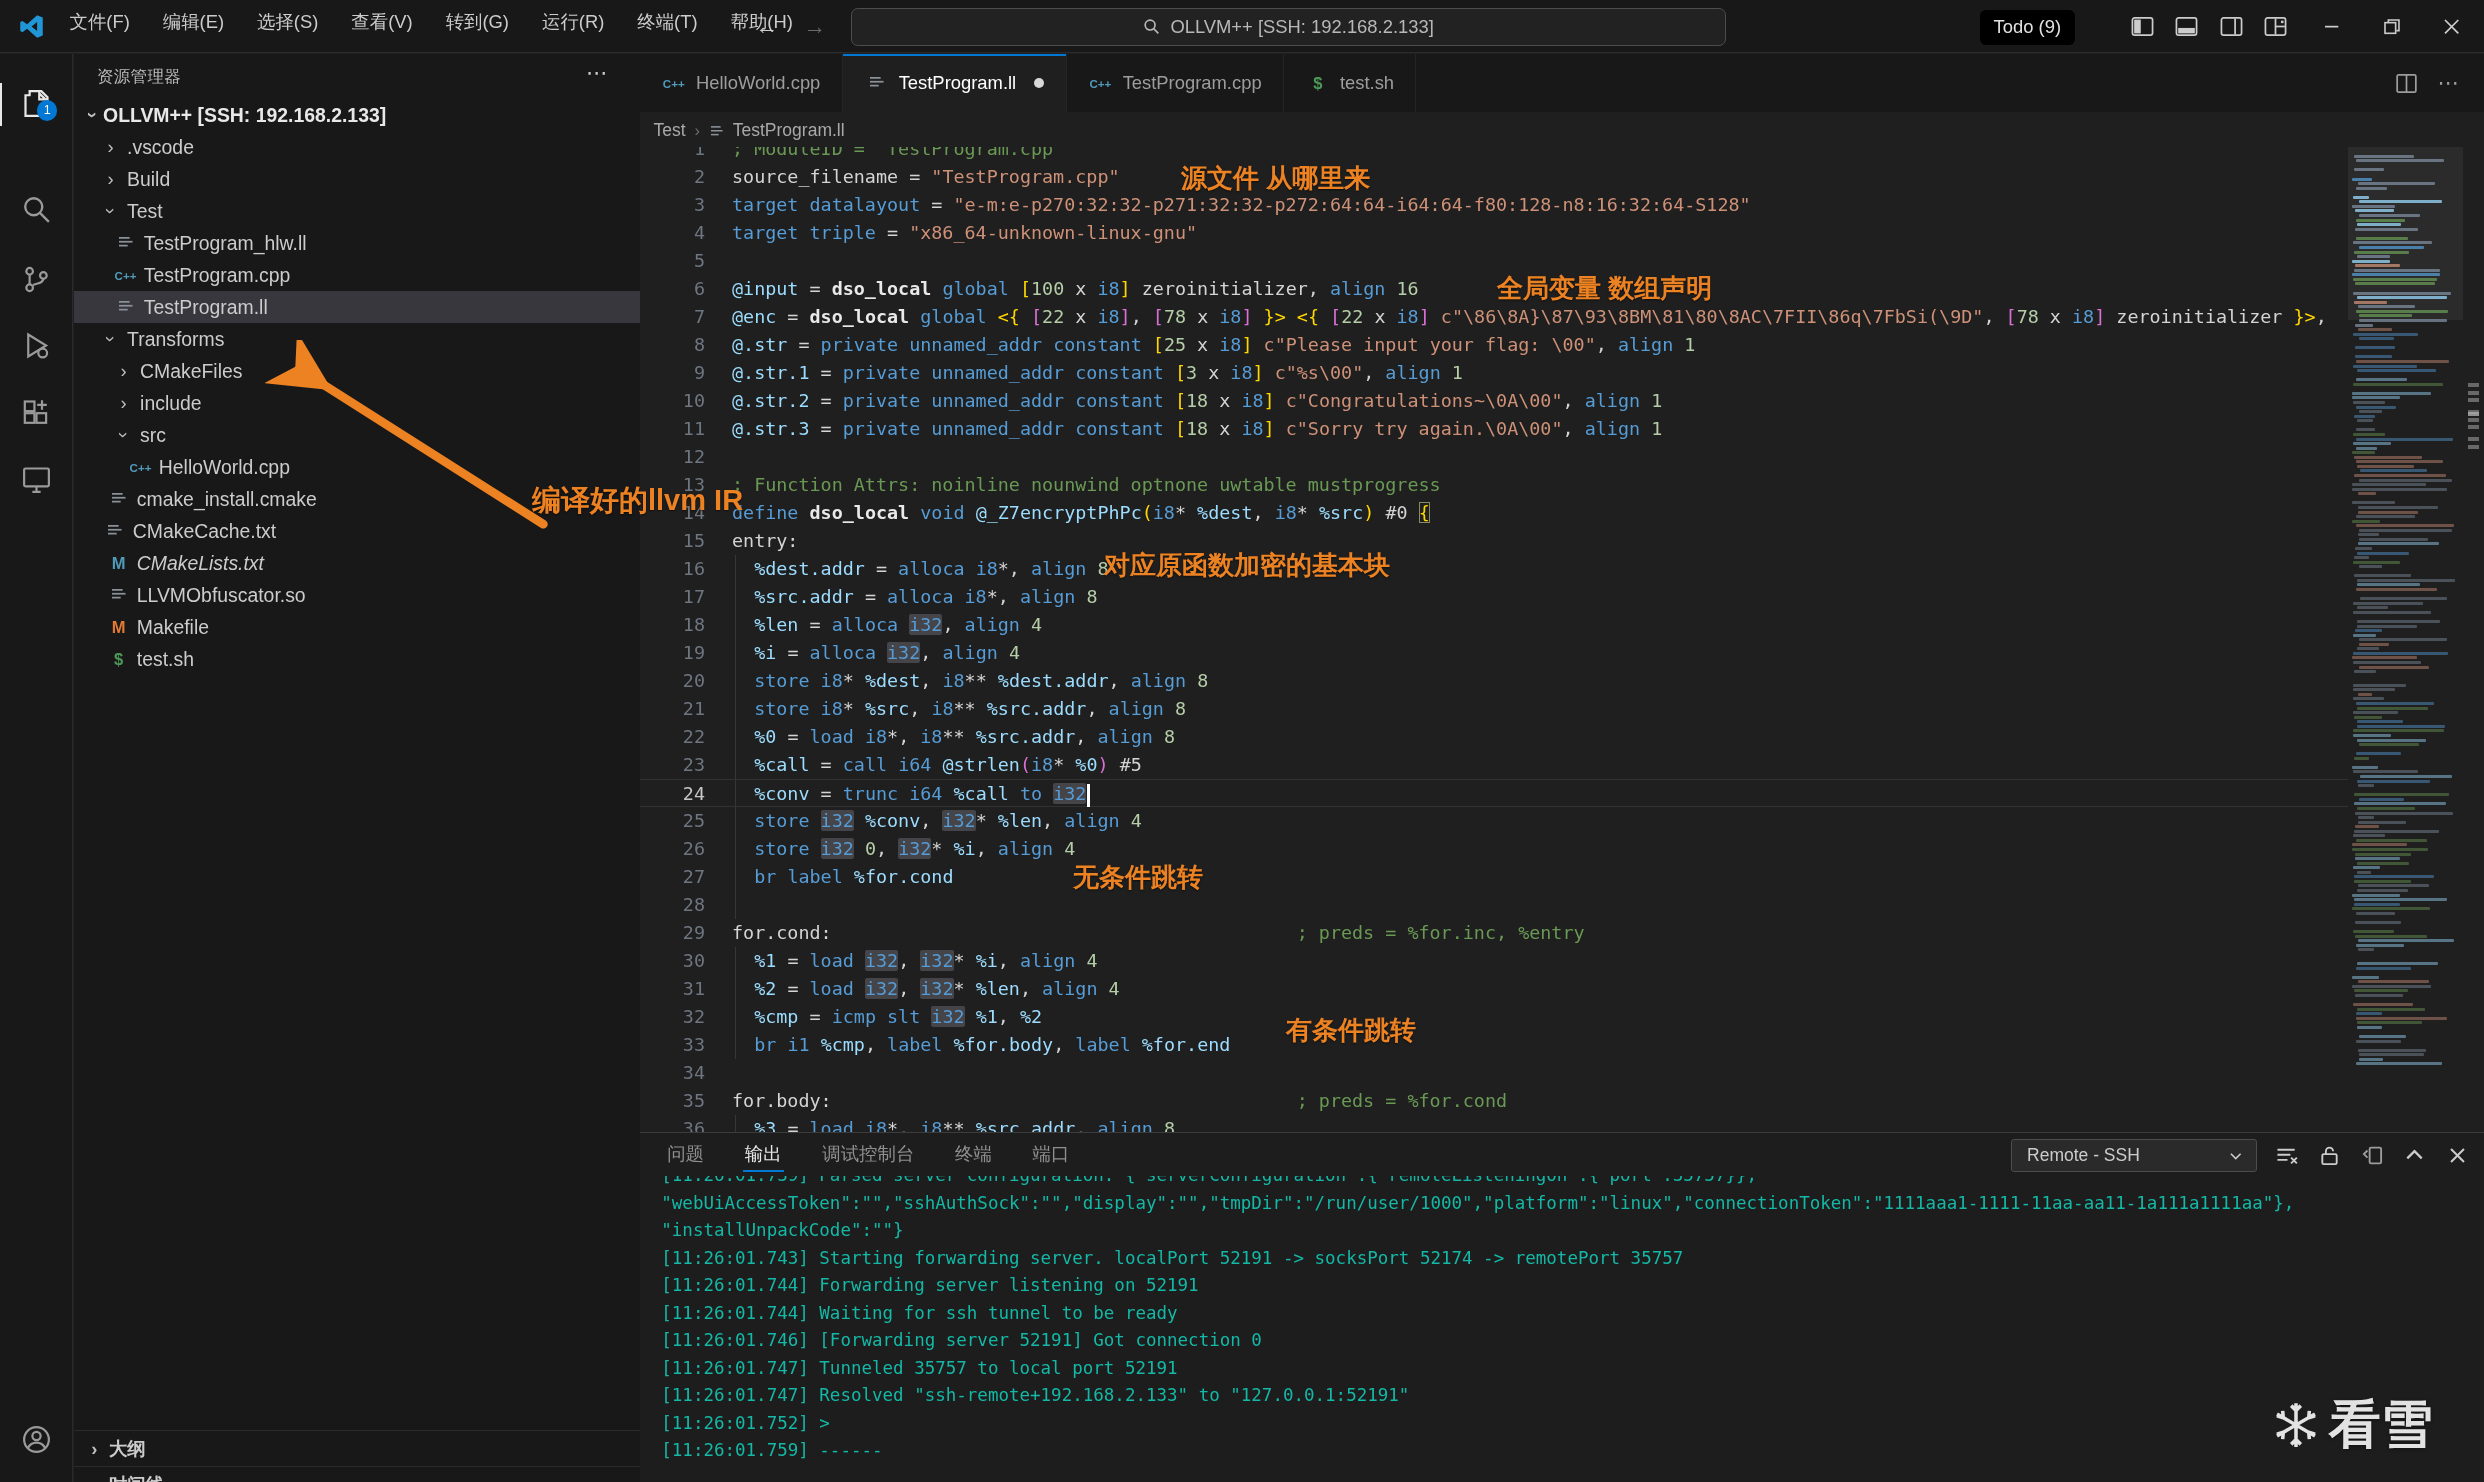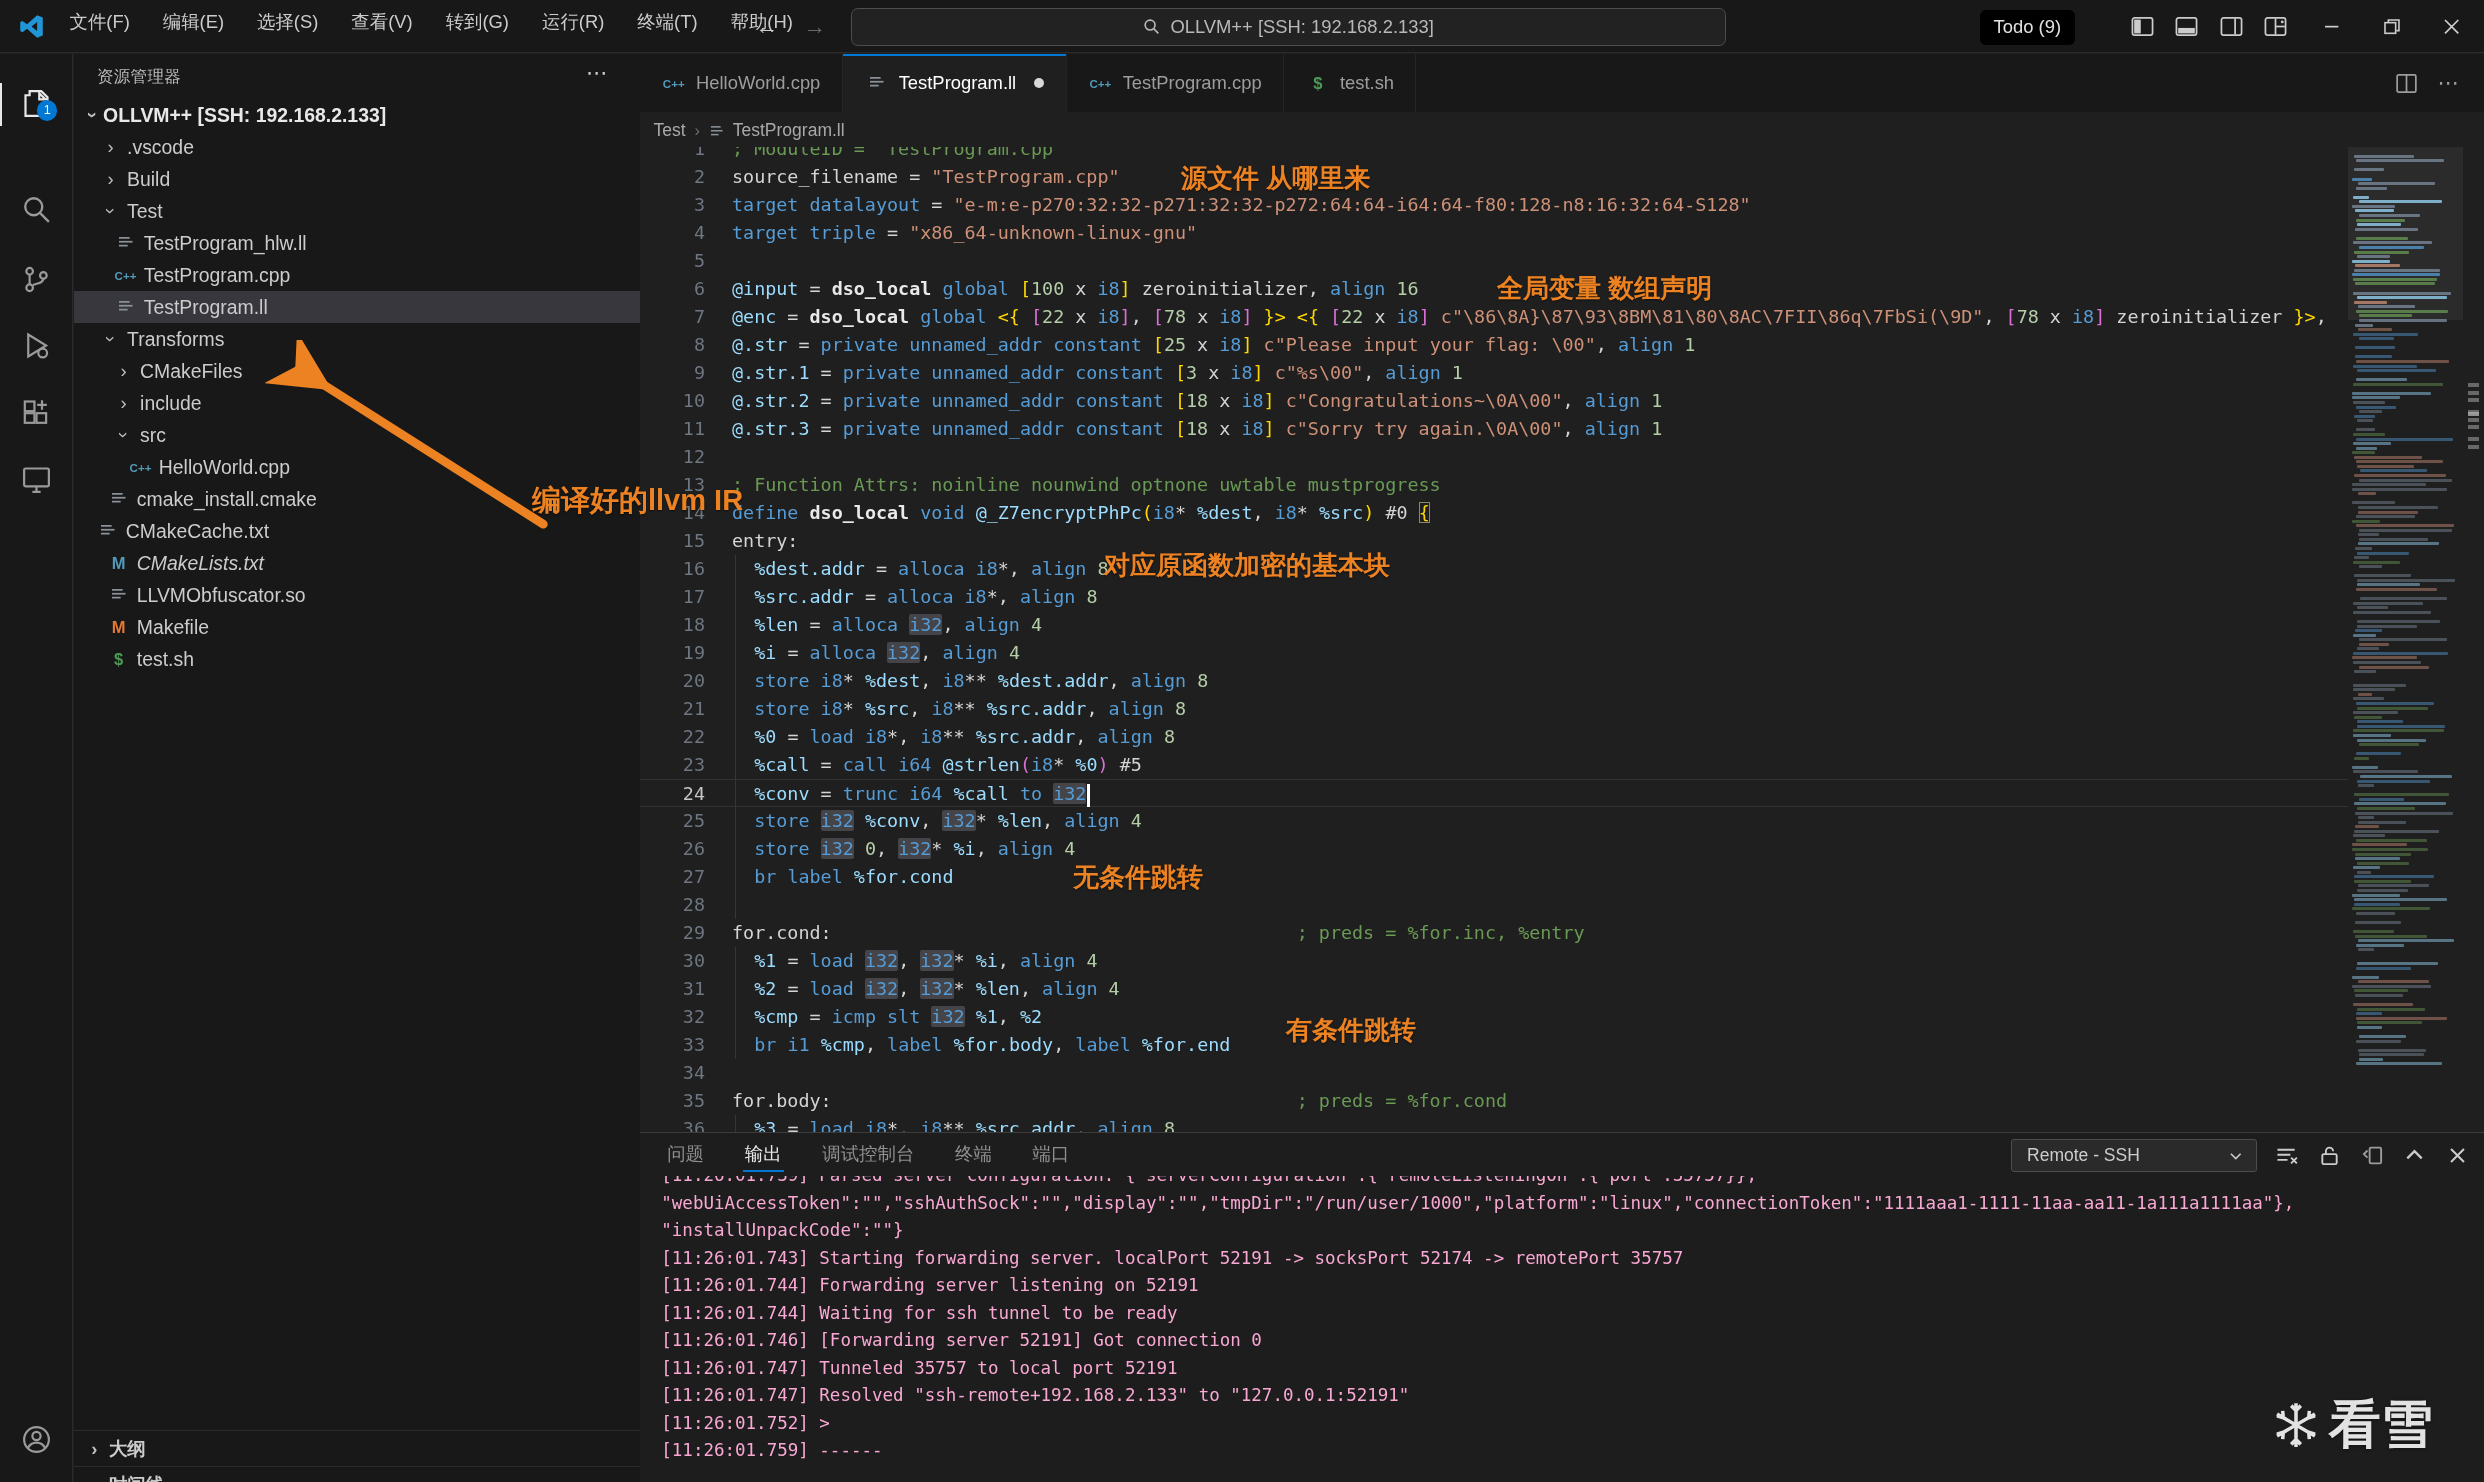--- a/index.html
+++ b/index.html
@@ -98,21 +98,21 @@
   .panel-tabs { position:absolute; left:13.6px; top:0; height:41px; display:flex; gap:13.6px; }
   .panel-tab { padding:0 13.6px; height:41px; display:flex; align-items:center; font-size:18.4px; color:#8f8f8f; position:relative; }
   .panel-tab.active { color:#e7e7e7; }
   .panel-tab.active::after { content:""; position:absolute; left:11.6px; right:11.6px; bottom:1.9px; height:1.9px; background:#0078d4; }
   .panel-right { position:absolute; right:15.5px; top:4.9px; height:35px; display:flex; align-items:center; gap:19.4px; color:#cccccc; }
   .remote-select { width:246px; height:33px; background:#2a2a2a; border:1px solid #4d4d4d; border-radius:2.9px;
                    display:flex; align-items:center; justify-content:space-between; padding:0 11.6px 0 15.5px;
                    font-size:17.5px; color:#cccccc; }
   .panel-output { position:absolute; left:0px; top:43px; width:1824px; height:308px; overflow:hidden; }
   .output-inner { margin-top:-13.6px; padding-left:21.3px; font-family:"DejaVu Sans Mono", monospace;
-                  font-size:17.5px; line-height:27.5px; color:#f9a8d4; white-space:pre; }
+                  font-size:17.5px; line-height:27.5px; color:#14b8a6; white-space:pre; }
 
   
   .watermark { position:absolute; left:2271px; top:1390px; display:flex; align-items:center; gap:7.8px;
                color:rgba(255,255,255,.88); font-size:52px; font-weight:700; z-index:40;
                text-shadow:0 1px 3.9px rgba(0,0,0,.4); }
   svg.icon { display:block; }
 </style>
 </head>
 <body>
 
@@ -314,21 +314,21 @@
           <span style="margin-left: 5.8px;">HelloWorld.cpp</span>
         </div>
         <div class="tree-row" style="padding-left: 32px;">
           <span class="ficon"><svg width="15.5" height="15.5" viewBox="0 0 16 16" stroke="#8a9199" stroke-width="1.8">
               <line x1="1" y1="4" x2="12" y2="4"></line>
               <line x1="1" y1="8" x2="15" y2="8"></line>
               <line x1="1" y1="12" x2="10" y2="12"></line>
             </svg></span>
           <span style="margin-left: 5.8px;">cmake_install.cmake</span>
         </div>
-        <div class="tree-row" style="padding-left: 21px;">
+        <div class="tree-row" style="padding-left: 28px;">
           <span class="ficon"><svg width="15.5" height="15.5" viewBox="0 0 16 16" stroke="#8a9199" stroke-width="1.8">
               <line x1="1" y1="4" x2="12" y2="4"></line>
               <line x1="1" y1="8" x2="15" y2="8"></line>
               <line x1="1" y1="12" x2="10" y2="12"></line>
             </svg></span>
           <span style="margin-left: 5.8px;">CMakeCache.txt</span>
         </div>
         <div class="tree-row" style="padding-left: 32px;">
           <span class="ficon" style="color: rgb(81, 154, 186); font-size: 16.5px;">M</span>
           <span style="margin-left: 5.8px; font-style: italic;">CMakeLists.txt</span>

